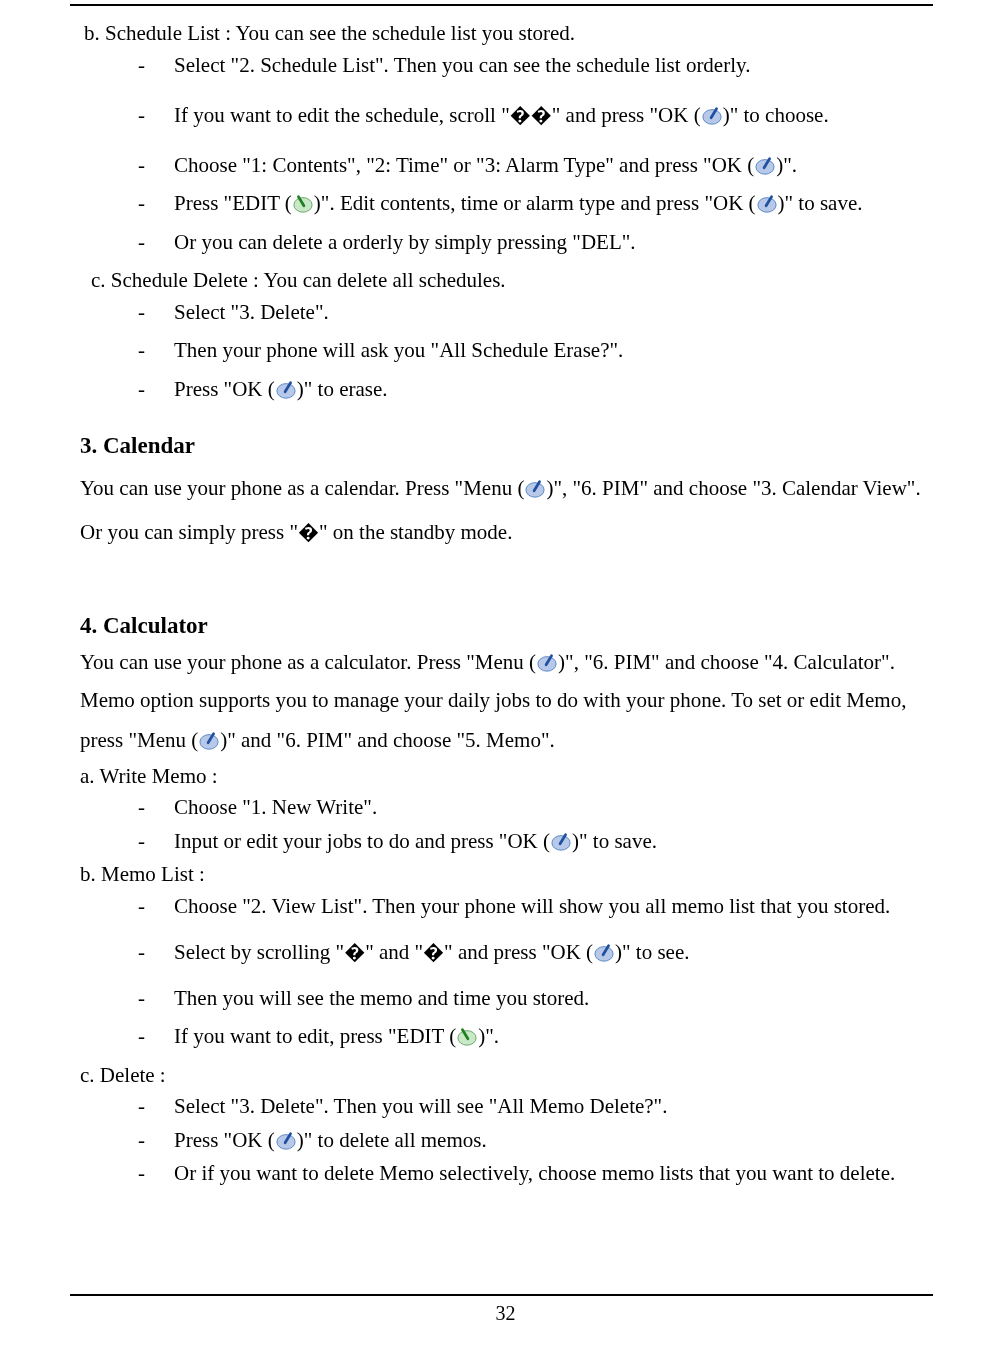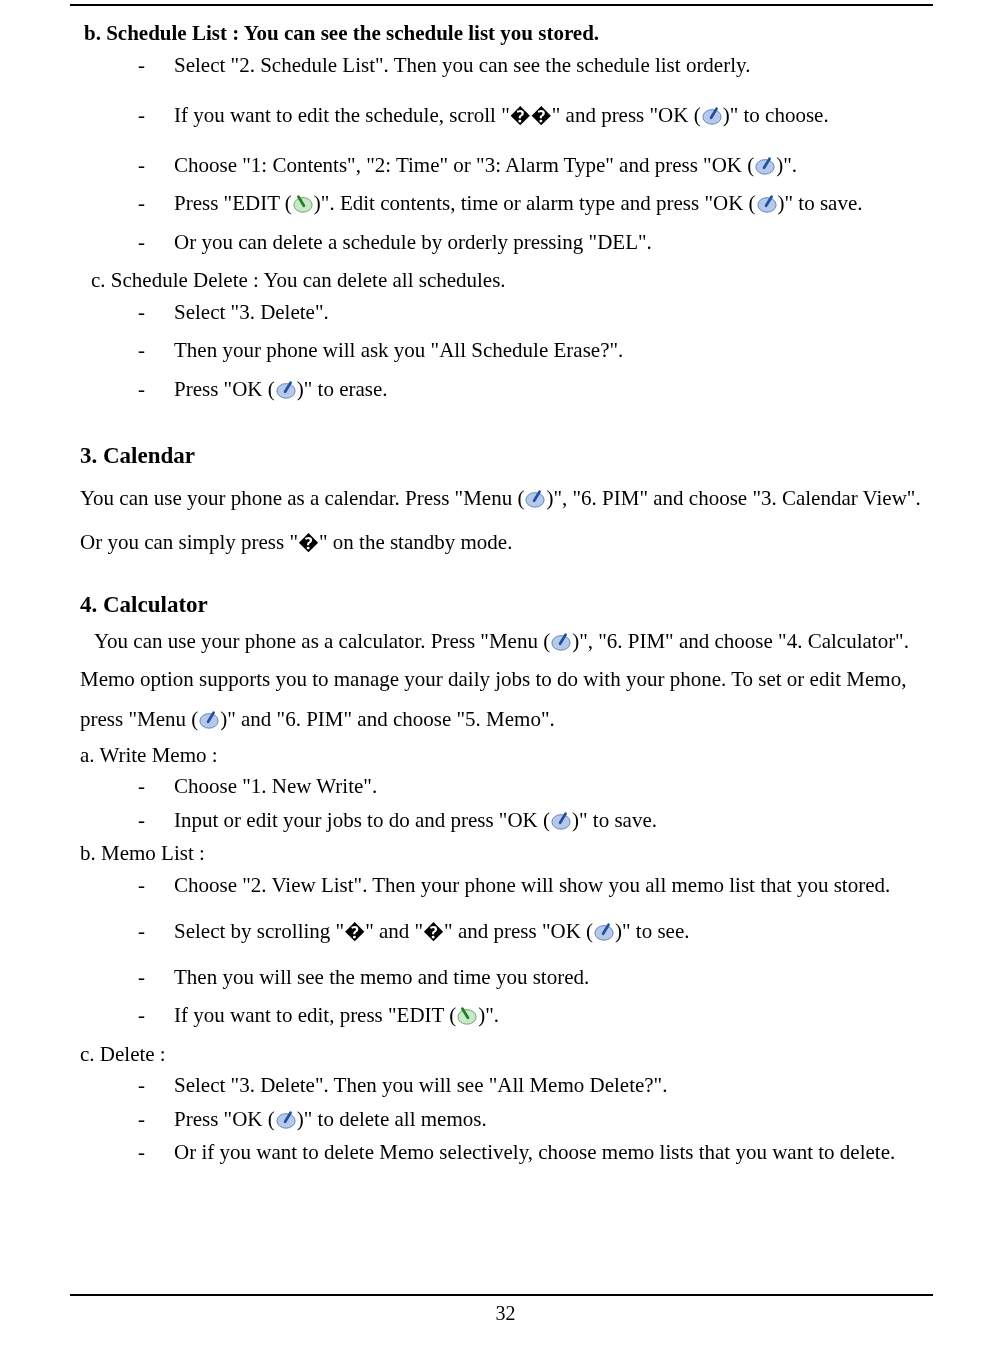--- a/index.html
+++ b/index.html
@@ -35,30 +35,29 @@
       position: absolute;
       left: 8px;
       right: 0;
       bottom: 24px;
       text-align: center;
       font-size: 20px;
     }
     .section-title {
       font-weight: bold;
       font-size: 23px;
-      margin-top: 34px;
+      margin-top: 24px;
       margin-bottom: 2px;
     }
     .body-text {
       margin-left: 0;
       line-height: 2.1;
     }
     .item-b-title {
       margin-left: 4px;
-      font-weight: bold;
     }
     .item-c-title {
       margin-left: 11px;
       margin-top: 6px;
     }
     .dash-list {
       margin-left: 58px;
     }
     .dash-item {
       display: flex;
@@ -117,21 +116,21 @@
         <span class="dash-content">Press "EDIT (<svg class="icon-green" viewBox="0 0 24 22">
               <ellipse cx="12" cy="12" rx="10" ry="8" fill="#c8e8c8" stroke="#60a060" stroke-width="1"></ellipse>
               <path d="M7 3 L13 13" stroke="#208020" stroke-width="3" stroke-linecap="round"></path>
             </svg>)". Edit contents, time or alarm type and press "OK (<svg class="icon-blue" viewBox="0 0 24 22">
               <ellipse cx="12" cy="12" rx="10" ry="8" fill="#b8c8e8" stroke="#5080c0" stroke-width="1"></ellipse>
               <path d="M17 3 L11 13" stroke="#2050a0" stroke-width="3" stroke-linecap="round"></path>
             </svg>)" to save.</span>
       </div>
       <div class="dash-item">
         <span class="dash">-</span>
-        <span class="dash-content">Or you can delete a schedule by orderly pressing "DEL".</span>
+        <span class="dash-content">Or you can delete a orderly by simply pressing "DEL".</span>
       </div>
     </div>
   </div>
 
   <div>
     <div class="item-c-title">c. Schedule Delete : You can delete all schedules.</div>
     <div class="dash-list">
       <div class="dash-item">
         <span class="dash">-</span>
         <span class="dash-content">Select "3. Delete".</span>
@@ -149,22 +148,22 @@
       </div>
     </div>
   </div>
 
   <div class="section-title">3. Calendar</div>
   <div class="body-text">You can use your phone as a calendar. Press "Menu (<svg class="icon-blue" viewBox="0 0 24 22">
         <ellipse cx="12" cy="12" rx="10" ry="8" fill="#b8c8e8" stroke="#5080c0" stroke-width="1"></ellipse>
         <path d="M17 3 L11 13" stroke="#2050a0" stroke-width="3" stroke-linecap="round"></path>
       </svg>)", "6. PIM" and choose "3. Calendar View". Or you can simply press "<span class="glyph">�</span>" on the standby mode.</div>
 
-  <div class="section-title" style="margin-top:24px;font-family:Liberation Serif, serif;">4. Calculator</div>
-  <div class="body-text" style="line-height:1.7;text-align:center;">You can use your phone as a calculator. Press "Menu (<svg class="icon-blue" viewBox="0 0 24 22">
+  <div class="section-title" style="margin-top:55px;font-family:Liberation Serif, serif;">4. Calculator</div>
+  <div class="body-text" style="line-height:1.7;">You can use your phone as a calculator. Press "Menu (<svg class="icon-blue" viewBox="0 0 24 22">
         <ellipse cx="12" cy="12" rx="10" ry="8" fill="#b8c8e8" stroke="#5080c0" stroke-width="1"></ellipse>
         <path d="M17 3 L11 13" stroke="#2050a0" stroke-width="3" stroke-linecap="round"></path>
       </svg>)", "6. PIM" and choose "4. Calculator".</div>
 
   <div style="line-height:1.9;">Memo option supports you to manage your daily jobs to do with your phone. To set or edit Memo, press  "Menu (<svg class="icon-blue" viewBox="0 0 24 22">
         <ellipse cx="12" cy="12" rx="10" ry="8" fill="#b8c8e8" stroke="#5080c0" stroke-width="1"></ellipse>
         <path d="M17 3 L11 13" stroke="#2050a0" stroke-width="3" stroke-linecap="round"></path>
       </svg>)" and "6. PIM" and choose "5. Memo".</div>
 
   <div>a. Write Memo :</div>

